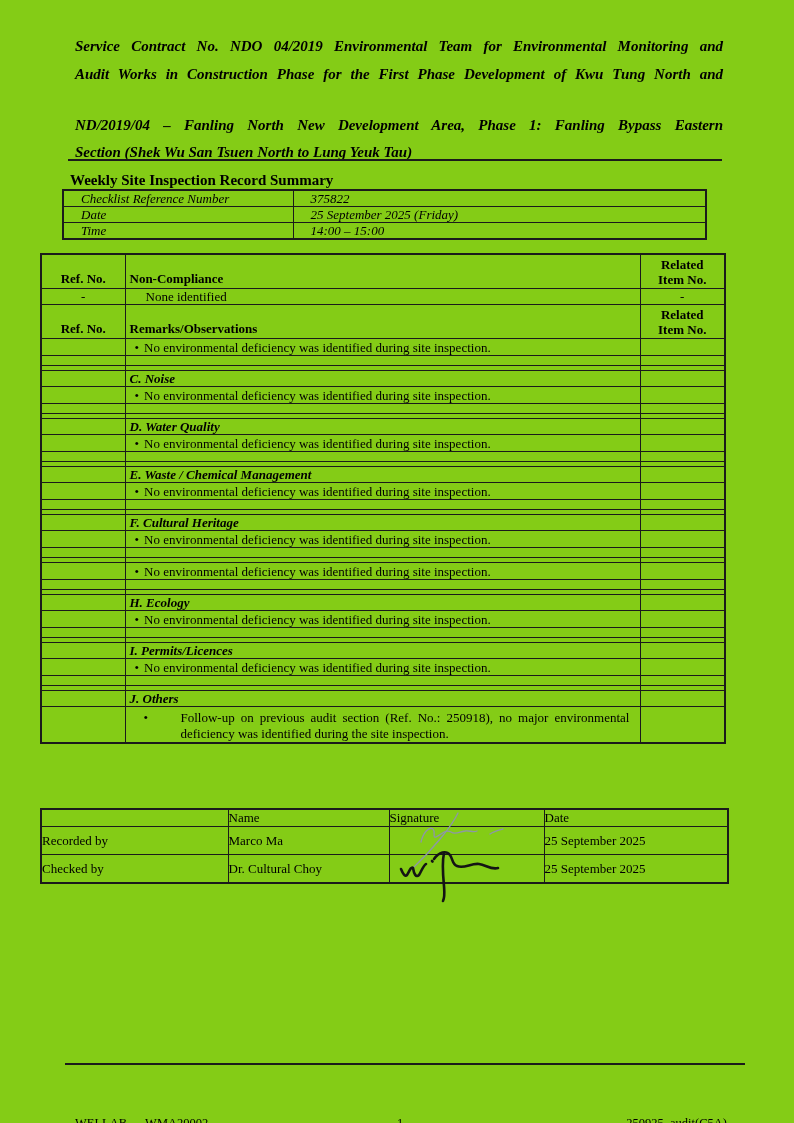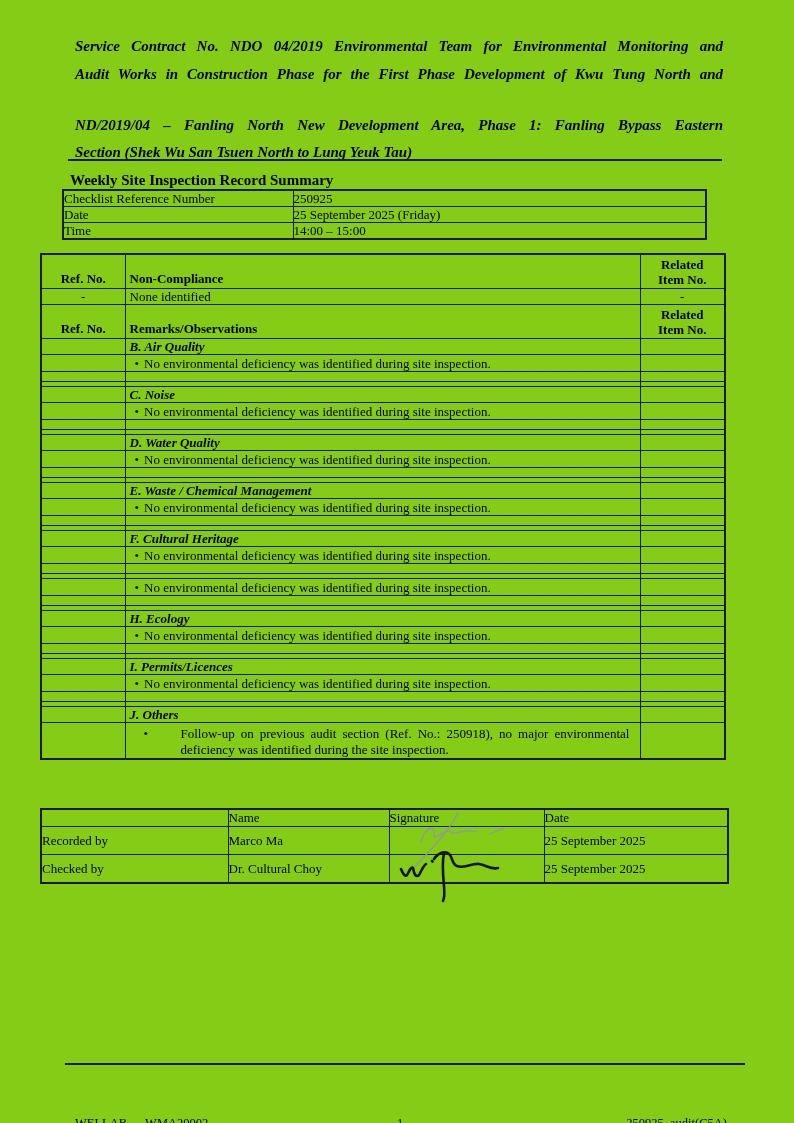--- a/index.html
+++ b/index.html
@@ -15,31 +15,31 @@
   #hdr-contract { top:33px; line-height:27.5px; }
   #hdr-project  { top:112px; line-height:27px; }
   .hline.just { text-align:justify; text-align-last:justify; }
   .rule-top { position:absolute; left:68px; top:159px; width:654px; height:2px; background:#1b1b1b; }
 
   
   .weekly-title { position:absolute; left:70px; top:172px; font-size:15px; font-weight:bold; }
   table { border-collapse:collapse; table-layout:fixed; }
   td { border:1px solid #1b1b1b; font-size:13px; padding:0; overflow:hidden; }
   .checklist { position:absolute; left:62px; top:189px; width:645px; border:2px solid #1b1b1b; }
-  .checklist td { height:15px; line-height:15px; padding-left:0; }
+  .checklist td { height:15px; line-height:15px; padding-left:17px;font-style:italic; }
 
   
   .main-table { position:absolute; left:40px; top:253px; width:684px; border:2px solid #1b1b1b; }
   .main-table .c1, .main-table .c3 { text-align:center; }
   .main-table td { line-height:15px; }
   tr.hdr td { height:31px; vertical-align:bottom; font-weight:bold; padding-bottom:2px; }
   tr.hdr td.c2 { padding-left:4px; }
   tr.hdr td.rel { vertical-align:middle; white-space:pre-line; line-height:15px; padding-bottom:0; }
   tr.r-none td { height:15px; }
-  tr.r-none td.c2 { padding-left:4px; }
+  tr.r-none td.c2 { padding-left:20px; }
   tr.r-title td { height:15px; }
   .sec-title { font-weight:bold; font-style:italic; padding-left:4px; }
   tr.r-bullet td.c2 { padding-left:9px; height:16px; }
   .bullet { display:inline-block; margin-right:5px; }
   tr.r-empty td { height:9px; line-height:0; }
   tr.r-spacer td { height:4px; line-height:0; }
   tr.r-jtitle td { height:14px; }
   tr.r-jpara td { height:34px; vertical-align:top; }
   .jwrap { display:flex; padding:3px 10px 0 18px; }
   .jbullet { flex:none; width:37px; }
@@ -77,21 +77,21 @@
 
   <div class="weekly-title">Weekly Site Inspection Record Summary</div>
   <table class="checklist">
     <colgroup>
         <col style="width:230px">
         <col>
       </colgroup>
     <tbody>
       <tr>
         <td>Checklist Reference Number</td>
-        <td>250925</td>
+        <td>375822</td>
       </tr>
       <tr>
         <td>Date</td>
         <td>25 September 2025 (Friday)</td>
       </tr>
       <tr>
         <td>Time</td>
         <td>14:00 – 15:00</td>
       </tr>
     </tbody>
@@ -115,25 +115,20 @@
         <td class="c2">None identified</td>
         <td class="c3">-</td>
       </tr>
       <tr class="hdr">
         <td class="c1">Ref. No.</td>
         <td class="c2">Remarks/Observations</td>
         <td class="c3 rel">Related
 Item No.</td>
       </tr>
 
-      <tr class="r-title">
-          <td class="c1"></td>
-          <td class="c2 sec-title">B. Air Quality</td>
-          <td class="c3"></td>
-        </tr>
         <tr class="r-bullet">
           <td class="c1"></td>
           <td class="c2"><span class="bullet">•</span><span>No environmental deficiency was identified during site inspection.</span></td>
           <td class="c3"></td>
         </tr>
         <tr class="r-empty">
           <td class="c1"></td>
           <td class="c2"></td>
           <td class="c3"></td>
         </tr>

